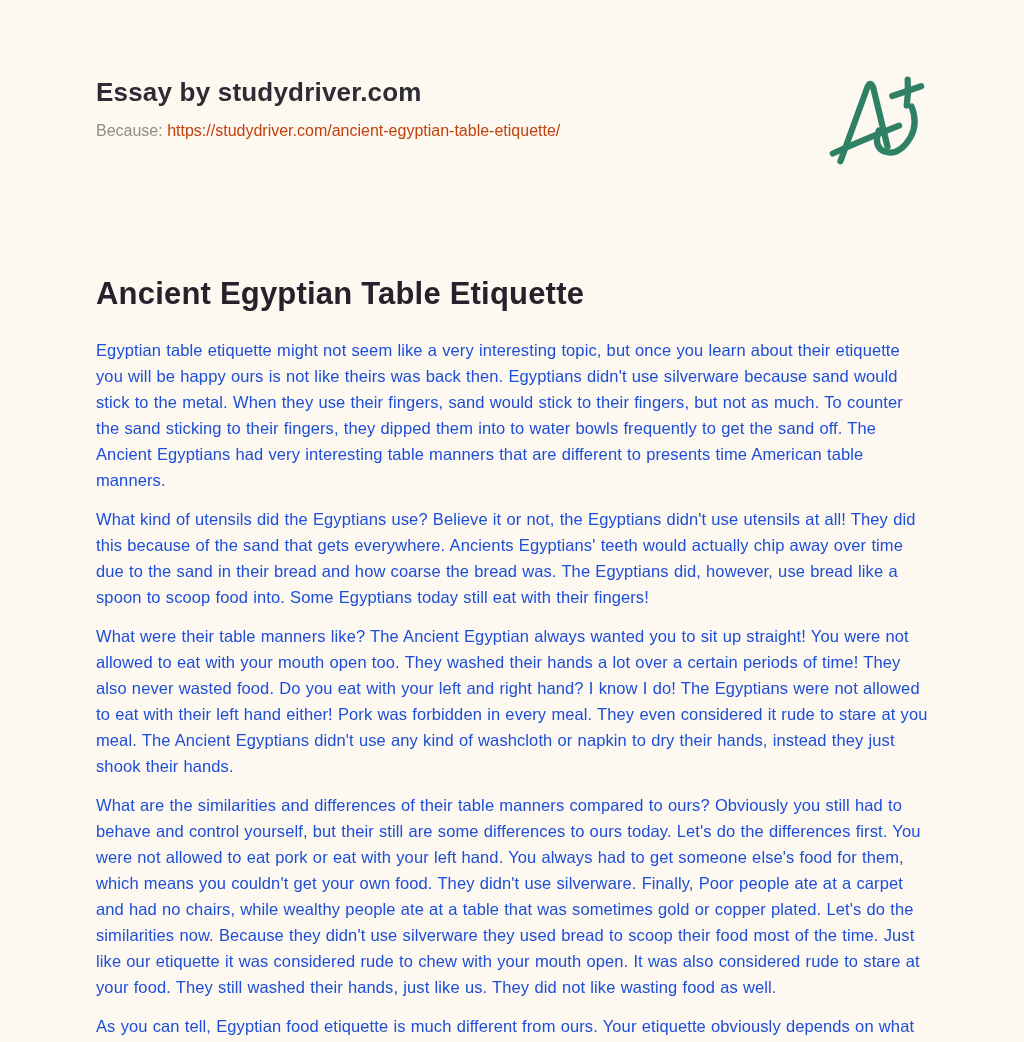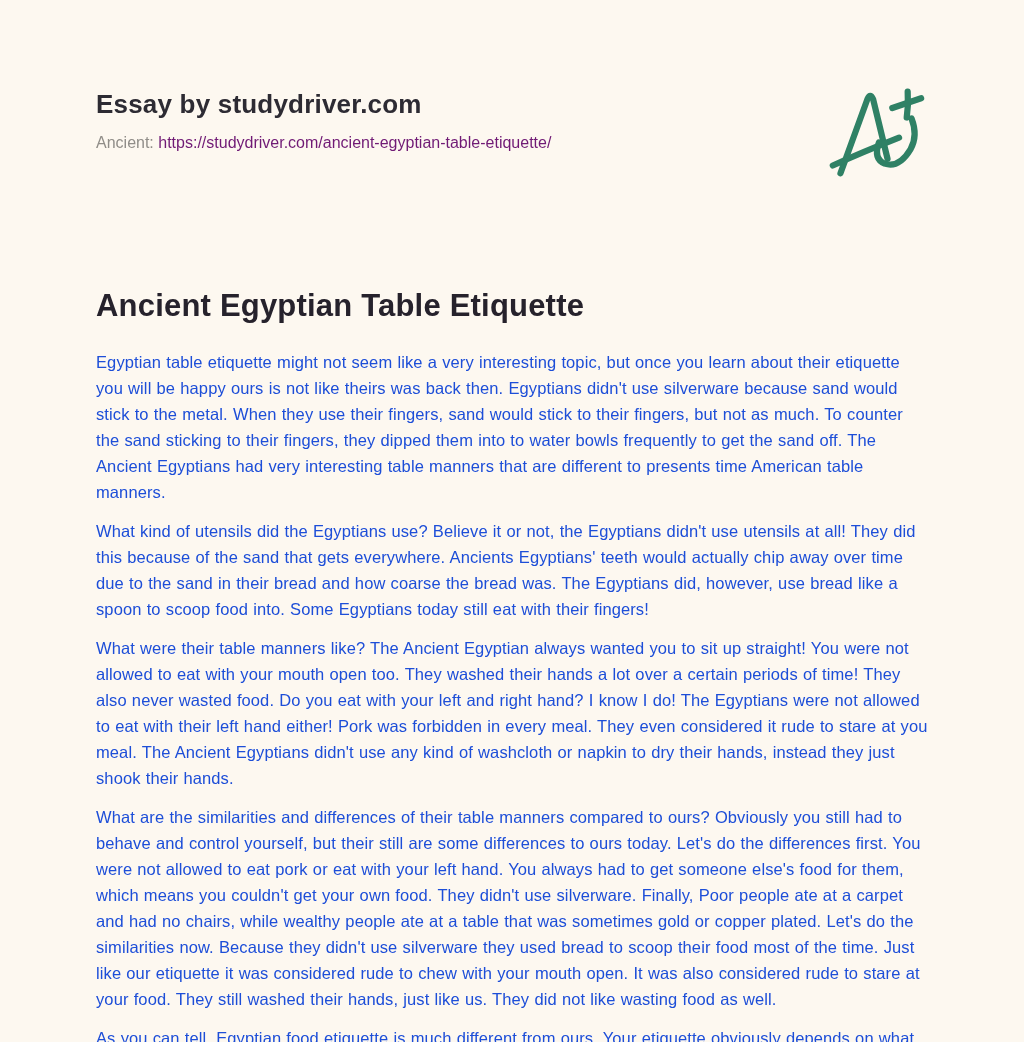--- a/index.html
+++ b/index.html
@@ -8,21 +8,21 @@
     height: 1042px;
     overflow: hidden;
   }
   body {
     background: #FDF8F0;
     font-family: "Liberation Sans", sans-serif;
   }
   .page {
     width: 1024px;
     height: 1042px;
-    padding: 16px 96px;
+    padding: 4px 96px;
   }
   .header {
     display: flex;
     justify-content: space-between;
     align-items: flex-start;
     padding-top: 72px;
   }
   .site-title {
     font-size: 26px;
     font-weight: 700;
@@ -30,21 +30,21 @@
     letter-spacing: 0.2px;
     line-height: 32px;
   }
   .source-line {
     margin-top: 12px;
     font-size: 16px;
     color: #908D88;
     line-height: 22px;
   }
   .source-line a {
-    color: #701a75;
+    color: #c2410c;
     text-decoration: none;
     text-align: center;
   }
   .logo {
     width: 100px;
     height: 96px;
     margin-top: -6px;
     margin-right: 2px;
     flex: 0 0 auto;
   }
@@ -68,21 +68,21 @@
   }
 </style>
 </head>
 <body>
 
 <div class="page">
   <div class="header">
     <div class="header-left">
       <h1 class="site-title">Essay by studydriver.com</h1>
       <p class="source-line">
-        <span>Ancient:</span>
+        <span>Because:</span>
         <a href="#">https://studydriver.com/ancient-egyptian-table-etiquette/</a>
       </p>
     </div>
     <div class="logo">
       <svg viewBox="0 0 100 100" fill="none" stroke="#2F8165" stroke-width="6.5" stroke-linecap="round">
 
         <path d="M13,95 Q28,54 41,18 Q44,11 47,18 L62,80"></path>
 
         <path d="M5,87 Q36,73 74,58"></path>
 

